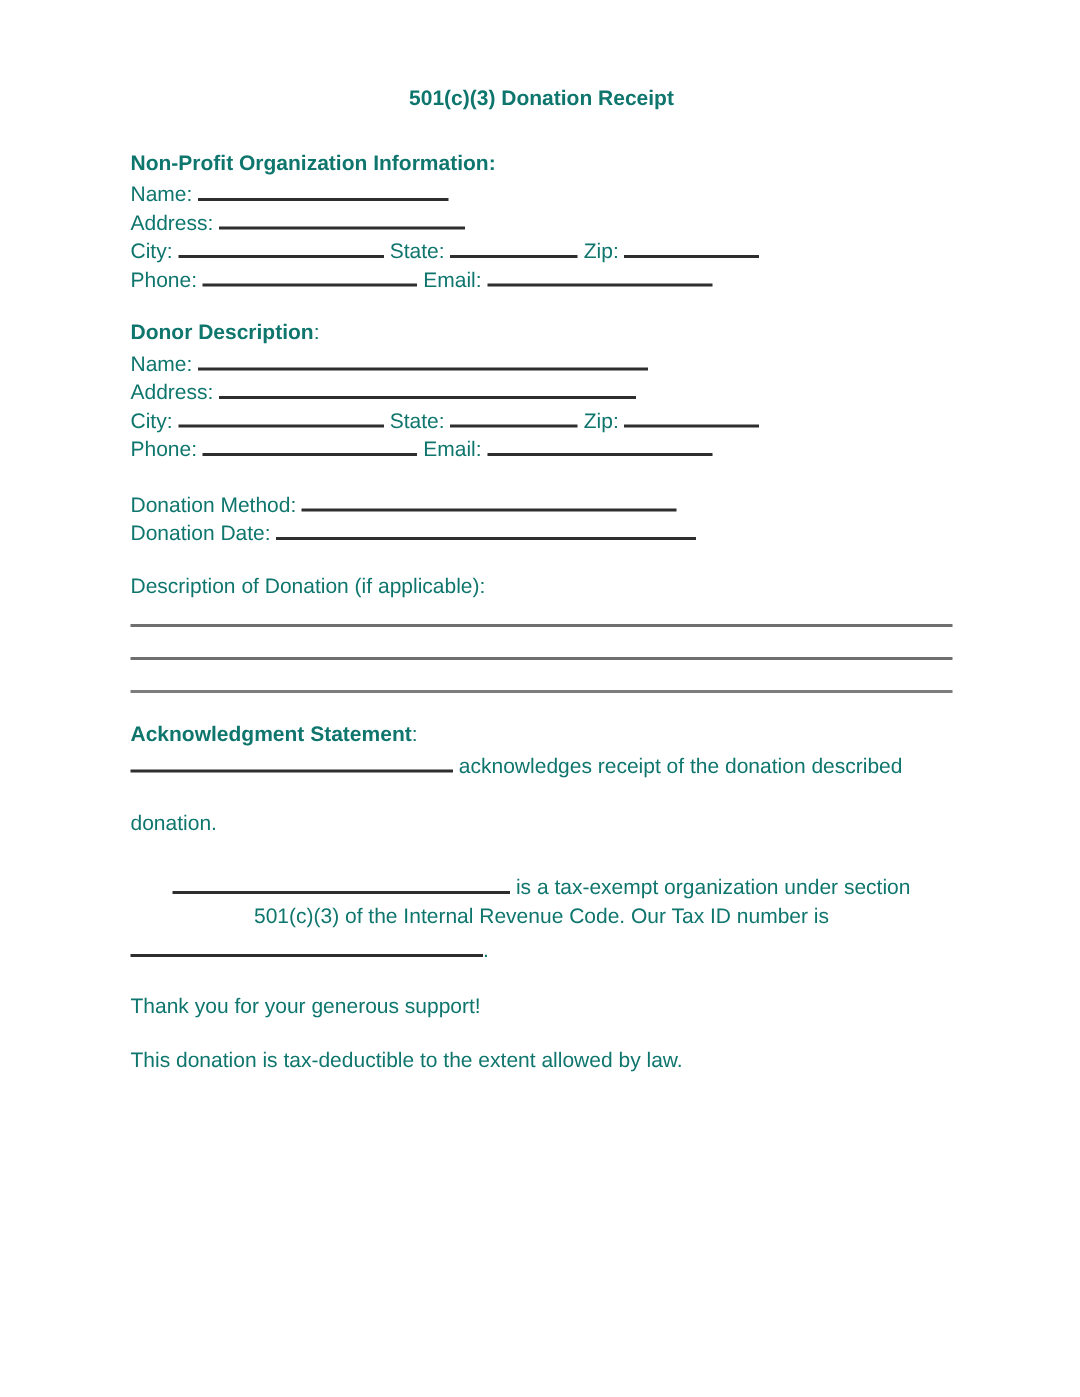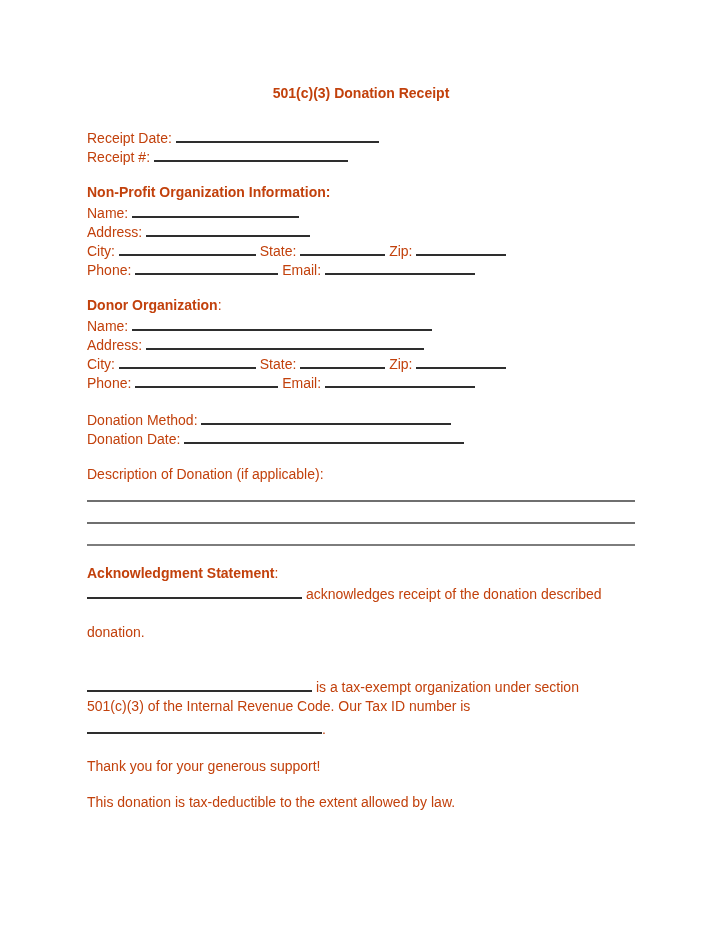--- a/index.html
+++ b/index.html
@@ -6,24 +6,24 @@
     margin: 0;
     padding: 0;
     background: #ffffff;
   }
   .page {
     position: relative;
     width: 720px;
     height: 931px;
     box-sizing: border-box;
     background: #ffffff;
-    padding: 84px 85px 0 87px;
+    padding: 56px 85px 0 87px;
     font-family: "Liberation Sans", sans-serif;
     font-size: 14px;
-    color: #c2410c;
+    color: #0f766e;
     overflow: hidden;
   }
   .title {
     font-size: 14px;
     font-weight: bold;
     text-align: center;
     margin: 0 0 24px 0;
     line-height: 19px;
   }
   .section { margin-top: 18px; }
@@ -50,42 +50,32 @@
   .writing-line {
     border-bottom: 2px solid #6f6f6f;
   }
   .wl-1 { height: 16px; }
   .wl-2 { height: 20px; }
   .wl-3 { height: 20px; border-bottom-color: #7d7d7d; }
   p.para {
     margin: 0;
     line-height: 19px;
   }
-  p.tax-para { margin-top: 34px; }
+  p.tax-para { margin-top: 22px; text-align: center; }
   p.taxid-line { margin-top: 2px; }
   p.closing { margin-top: 17px; }
   p.closing-last { margin-top: 18px; }
 </style>
 </head>
 <body>
 
 <div class="page">
 
   <div class="title">501(c)(3) Donation Receipt</div>
 
-  <div class="section first">
-    <div class="field-row">
-      <span>Receipt Date:</span>
-      <span class="blank" style="width:203px"></span>
-    </div>
-    <div class="field-row">
-      <span>Receipt #:</span>
-      <span class="blank" style="width:194px"></span>
-    </div>
-  </div>
 
   <div class="section">
     <div class="heading">
       <span>Non-Profit Organization Information:</span>
     </div>
     <div class="field-row">
       <span>Name:</span>
       <span class="blank" style="width:167px"></span>
     </div>
     <div class="field-row">
@@ -103,21 +93,21 @@
     <div class="field-row">
       <span>Phone:</span>
       <span class="blank" style="width:143px"></span>
       <span>Email:</span>
       <span class="blank" style="width:150px"></span>
     </div>
   </div>
 
   <div class="section">
     <div class="heading">
-      <span>Donor Organization</span><span class="suffix regular">:</span>
+      <span>Donor Description</span><span class="suffix regular">:</span>
     </div>
     <div class="field-row">
       <span>Name:</span>
       <span class="blank" style="width:300px"></span>
     </div>
     <div class="field-row">
       <span>Address:</span>
       <span class="blank" style="width:278px"></span>
     </div>
     <div class="field-row">

